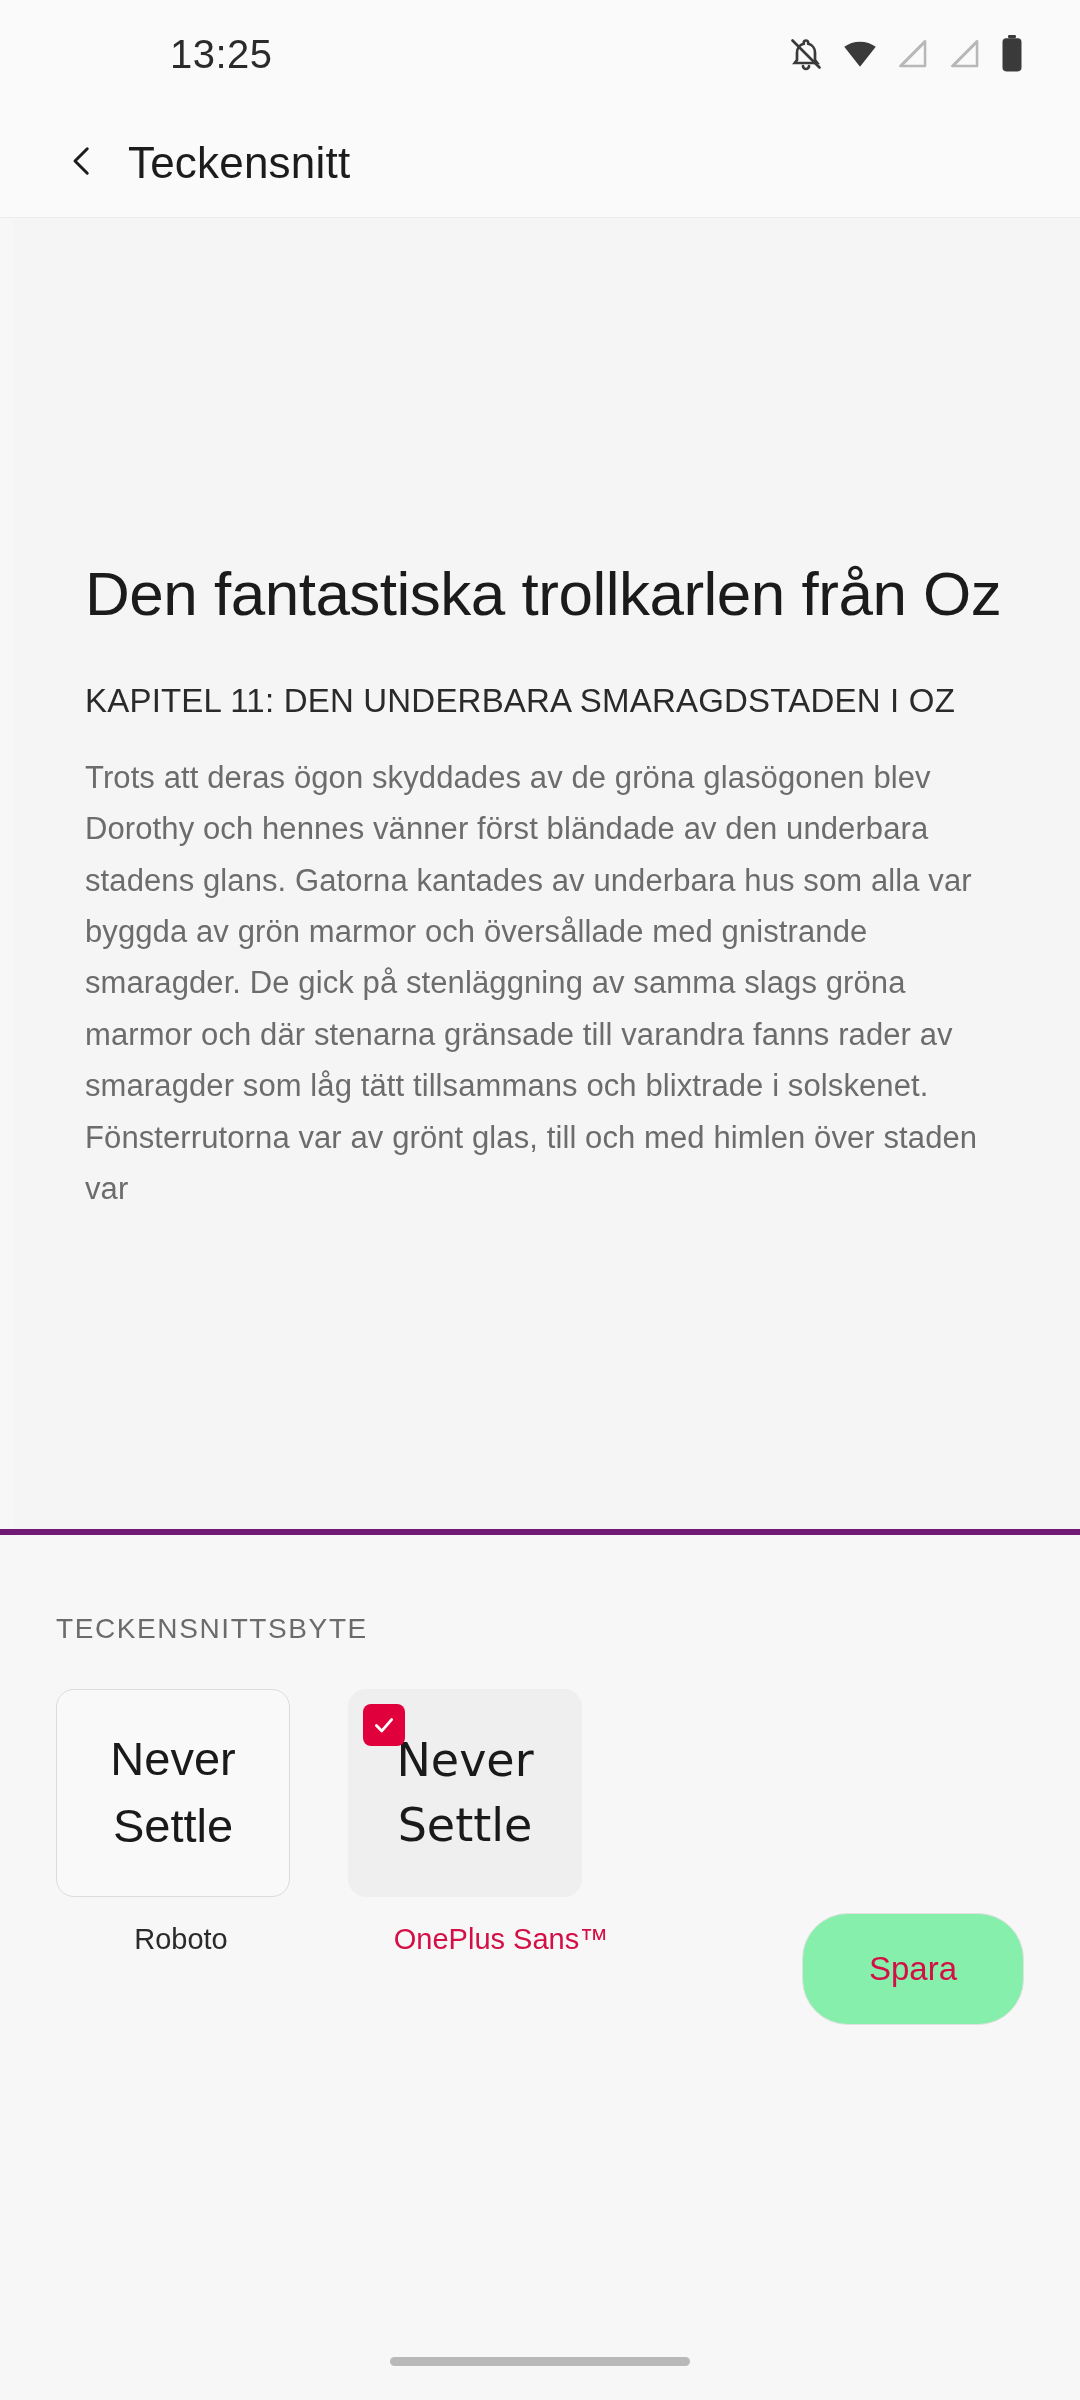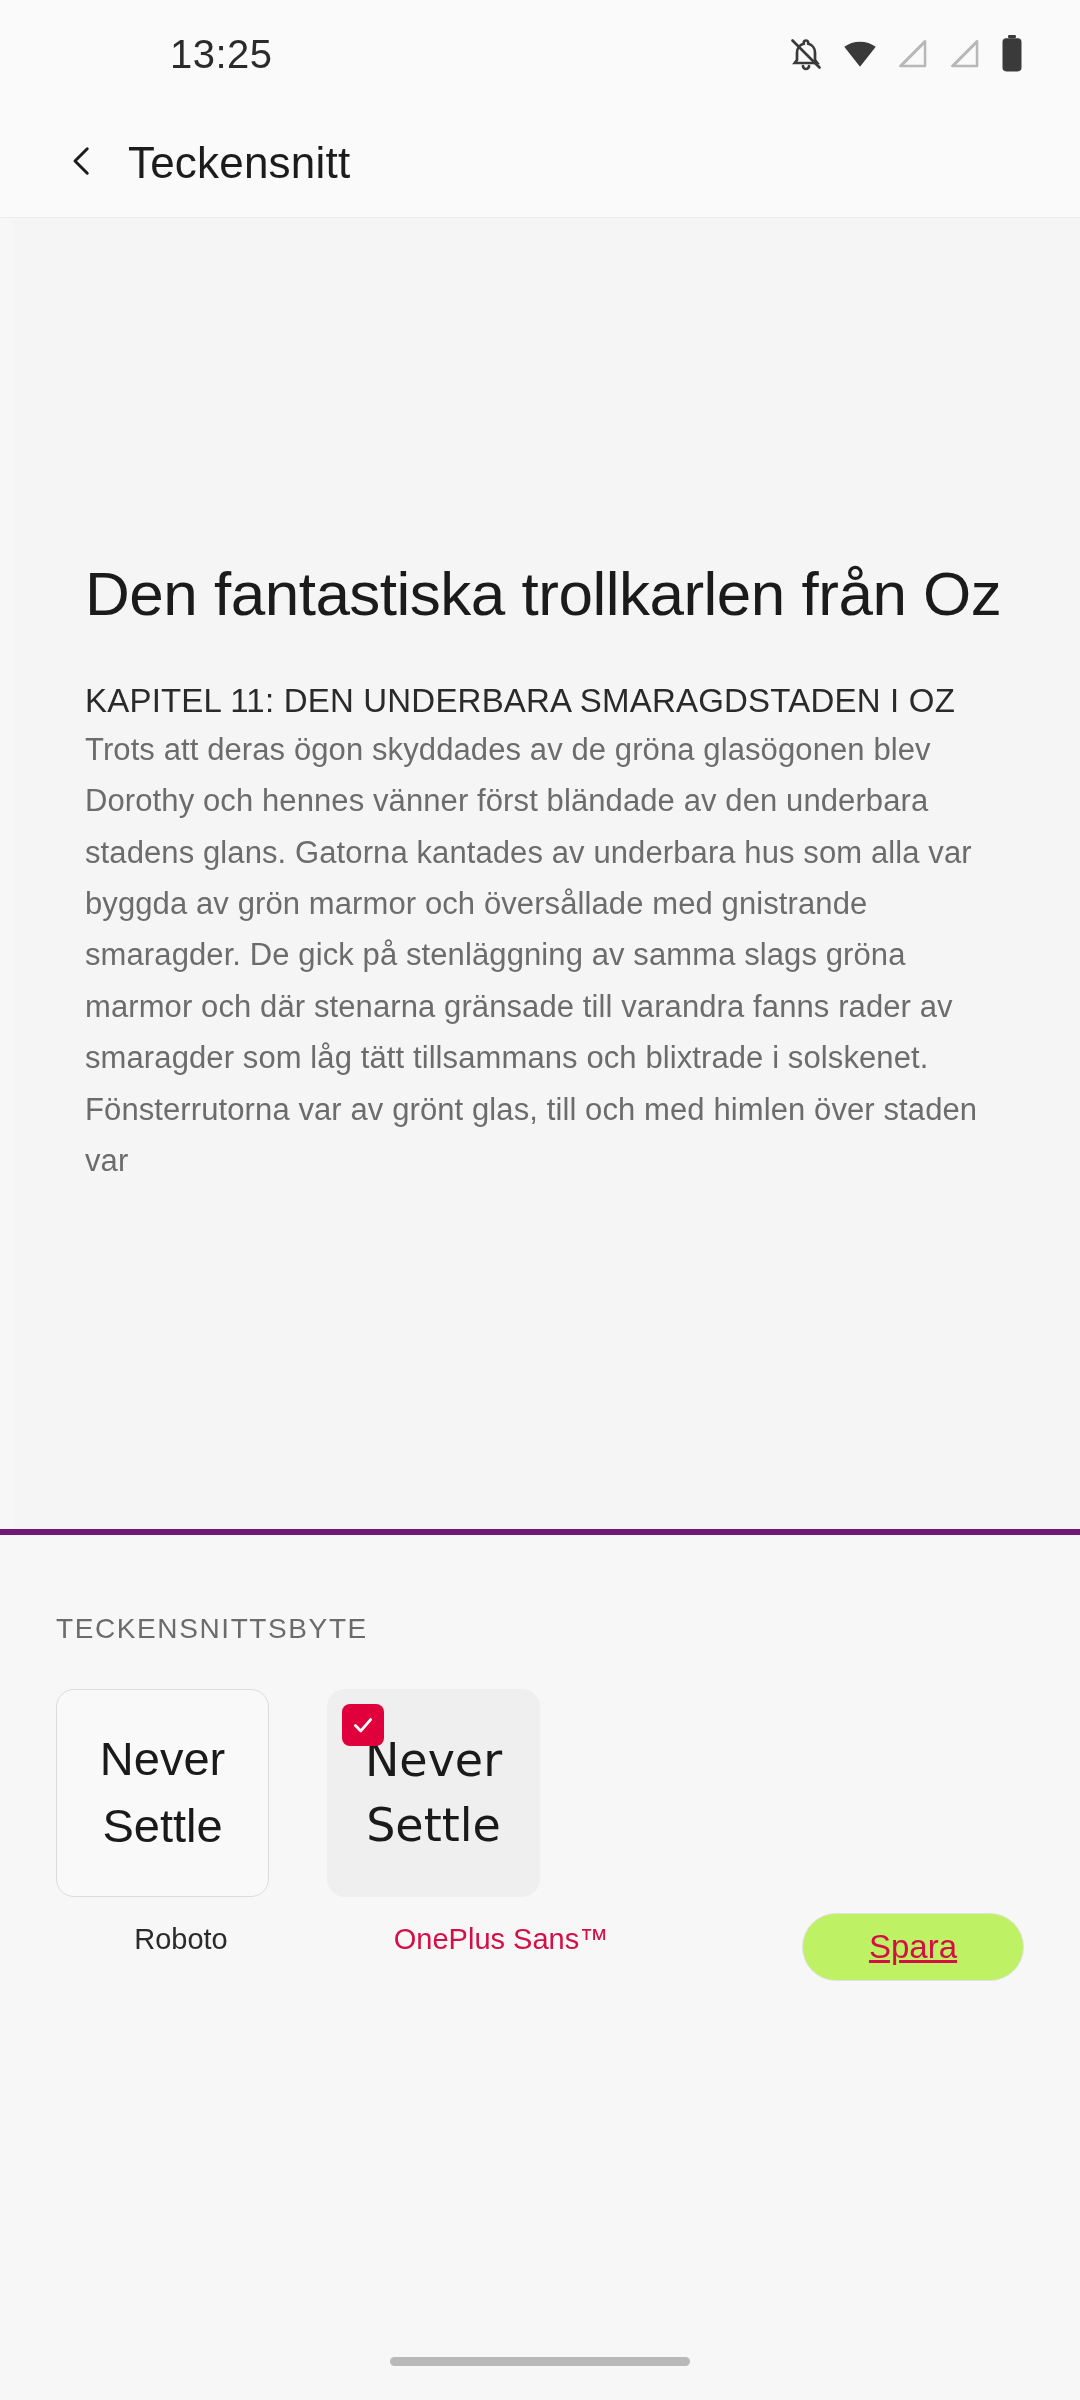--- a/index.html
+++ b/index.html
@@ -88,20 +88,21 @@
     letter-spacing: -0.5px;
   }
   .chapter {
     margin-top: 50px;
     font-size: 33px;
     line-height: 1.35;
     color: #2a2a2a;
     letter-spacing: 0.2px;
   }
   .body-text {
+    margin-top: 28px;
     font-size: 31px;
     line-height: 1.66;
     color: #6c6c6c;
     letter-spacing: 0.1px;
   }
 
   
   .sheet {
     position: absolute;
     left: 0;
@@ -117,21 +118,21 @@
     letter-spacing: 1.6px;
     color: #6b6b6b;
   }
   .font-options {
     display: flex;
     gap: 58px;
     margin: 44px 0 0 56px;
   }
   .font-card {
     position: relative;
-    width: 213px;
+    width: 234px;
     height: 208px;
     border-radius: 18px;
     display: flex;
     align-items: center;
     justify-content: center;
     box-sizing: border-box;
   }
   .font-card.unselected {
     border: 1px solid #dcdcdc;
     background: #f9f9f9;
@@ -176,31 +177,30 @@
   }
   .font-name.accent { color: #d40f45; }
 
   .save-row {
     position: absolute;
     right: 56px;
     top: 378px;
   }
   .save-btn {
     width: 222px;
-    height: 68px;
+    height: 112px;
     border-radius: 46px;
     border: 1px solid #e2e2e2;
-    background: #bef264;
+    background: #86efac;
     color: #d40f45;
     font-size: 33px;
     display: flex;
     align-items: center;
     justify-content: center;
     box-sizing: border-box;
-    text-decoration: underline;
   }
 
   .home-indicator {
     position: absolute;
     bottom: 34px;
     left: 50%;
     transform: translateX(-50%);
     width: 300px;
     height: 9px;
     border-radius: 6px;

